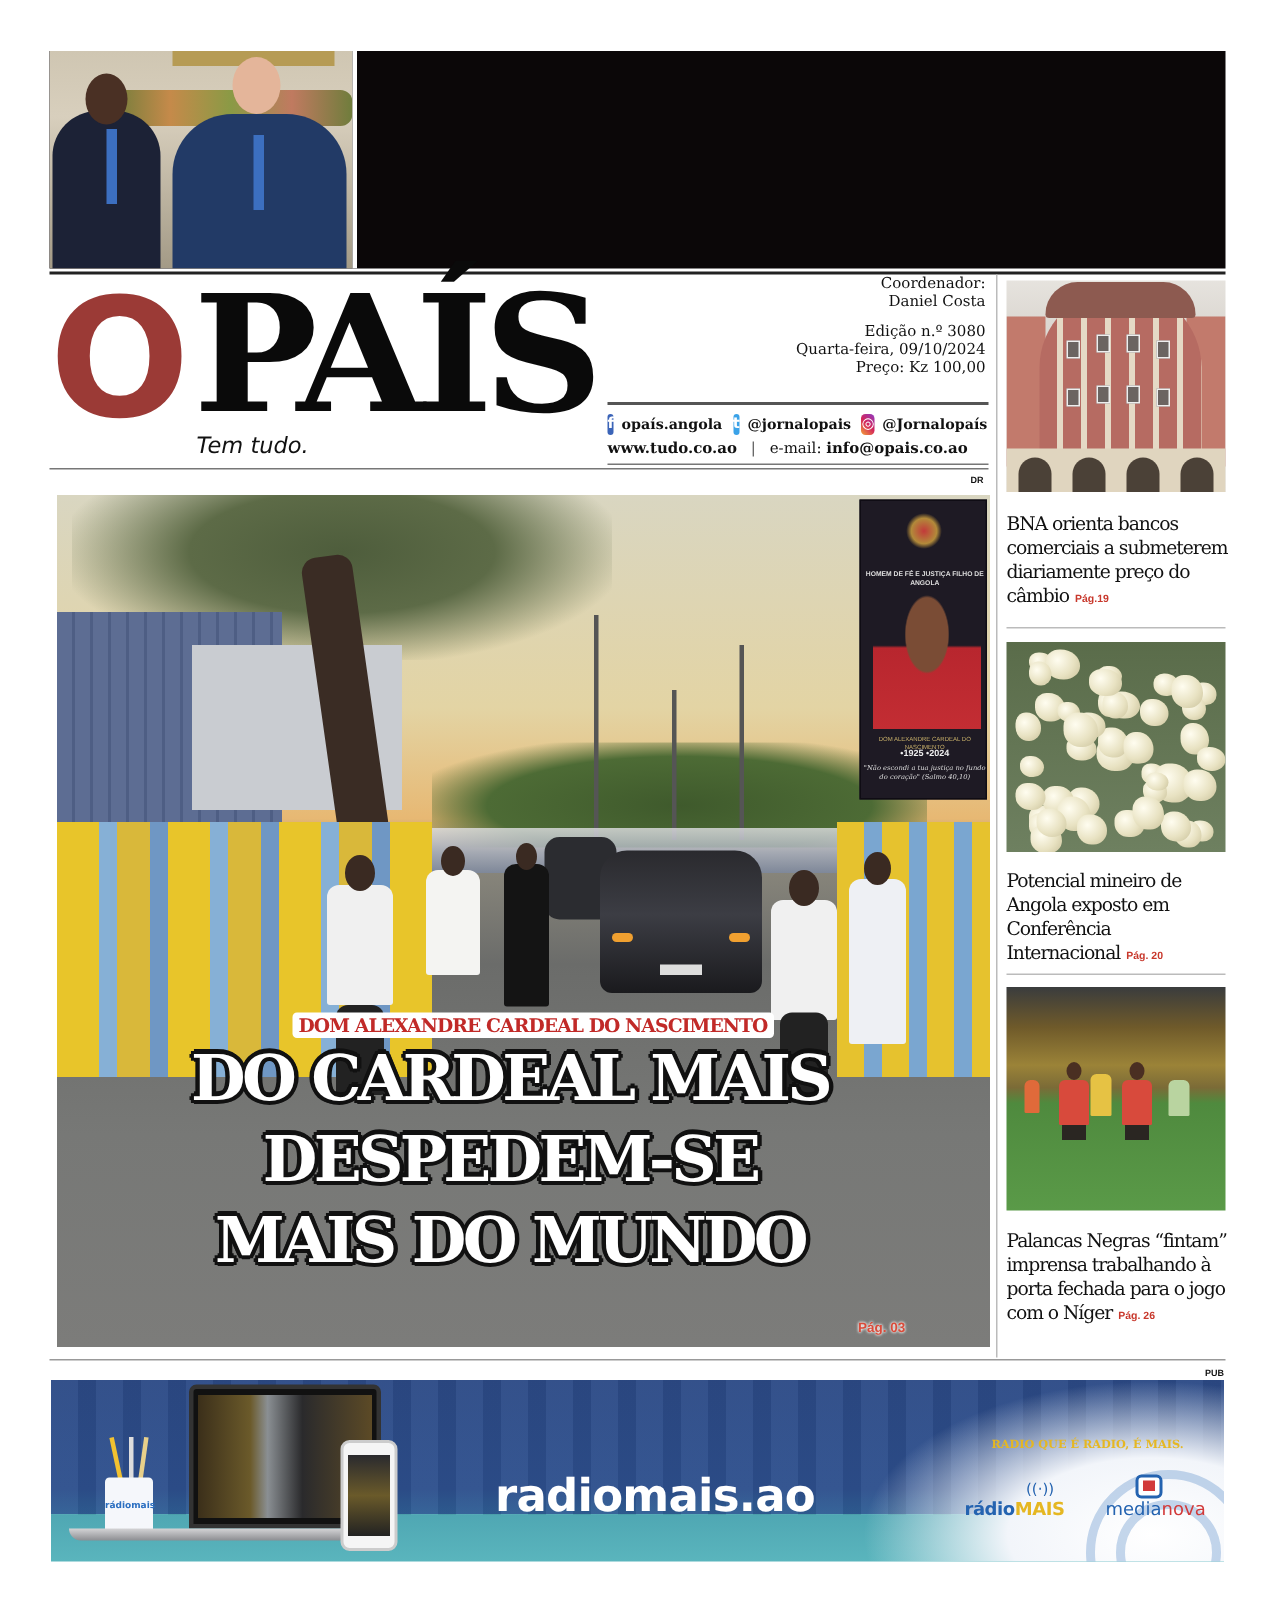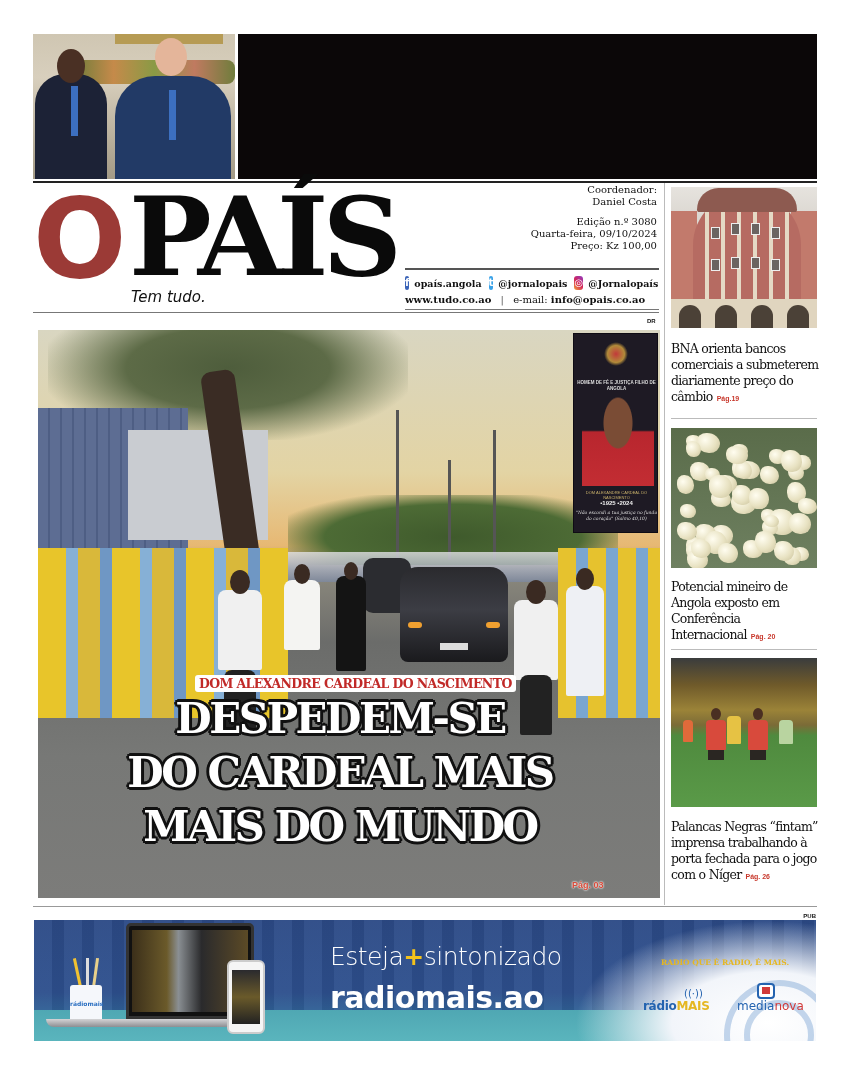--- a/index.html
+++ b/index.html
@@ -214,22 +214,22 @@
   <div class="crest"></div>
   <div class="t1">HOMEM DE FÉ E JUSTIÇA FILHO DE ANGOLA</div>
   <div class="portrait"></div>
   <div class="t2">DOM ALEXANDRE CARDEAL DO NASCIMENTO</div>
   <div class="years">•1925  •2024</div>
   <div class="quote">"Não escondi a tua justiça no fundo do coração" (Salmo 40,10)</div>
 </div>
 
 <div class="kicker">DOM ALEXANDRE CARDEAL DO NASCIMENTO</div>
 <div class="main-headline">
+  <div>DO CARDEAL MAIS</div>
   <div>DESPEDEM-SE</div>
-  <div>DO CARDEAL MAIS</div>
   <div>MAIS DO MUNDO</div>
 </div>
 <div class="main-pag">Pág. 03</div>
 
 <div class="vrule"></div>
 
 <div class="side-img img-bna">
   <div class="wing" style="left:0;"></div>
   <div class="wing" style="left:120px;"></div>
   <div class="tower"></div>
@@ -335,22 +335,19 @@
   <div class="cup">
       <div class="logo-t">rádiomais</div>
     </div>
   <div class="laptop">
       <div class="scr"></div>
     </div>
   <div class="laptop-base"></div>
   <div class="phone">
       <div class="scr"></div>
     </div>
-  <div class="slogan1">
-    <span>Esteja</span><span class="plus">+</span><span>sintonizado</span>
-  </div>
   <div class="slogan2">radiomais.ao</div>
   <div class="claim">RADIO QUE É RADIO, É MAIS.</div>
   <div class="brand1-ic">((·))</div>
   <div class="brand1"><span>rádio</span><span class="y">MAIS</span></div>
   <div class="brand2-ic"></div>
   <div class="brand2"><span>media</span><span class="r">nova</span></div>
 </div>
 
 </body></html>

